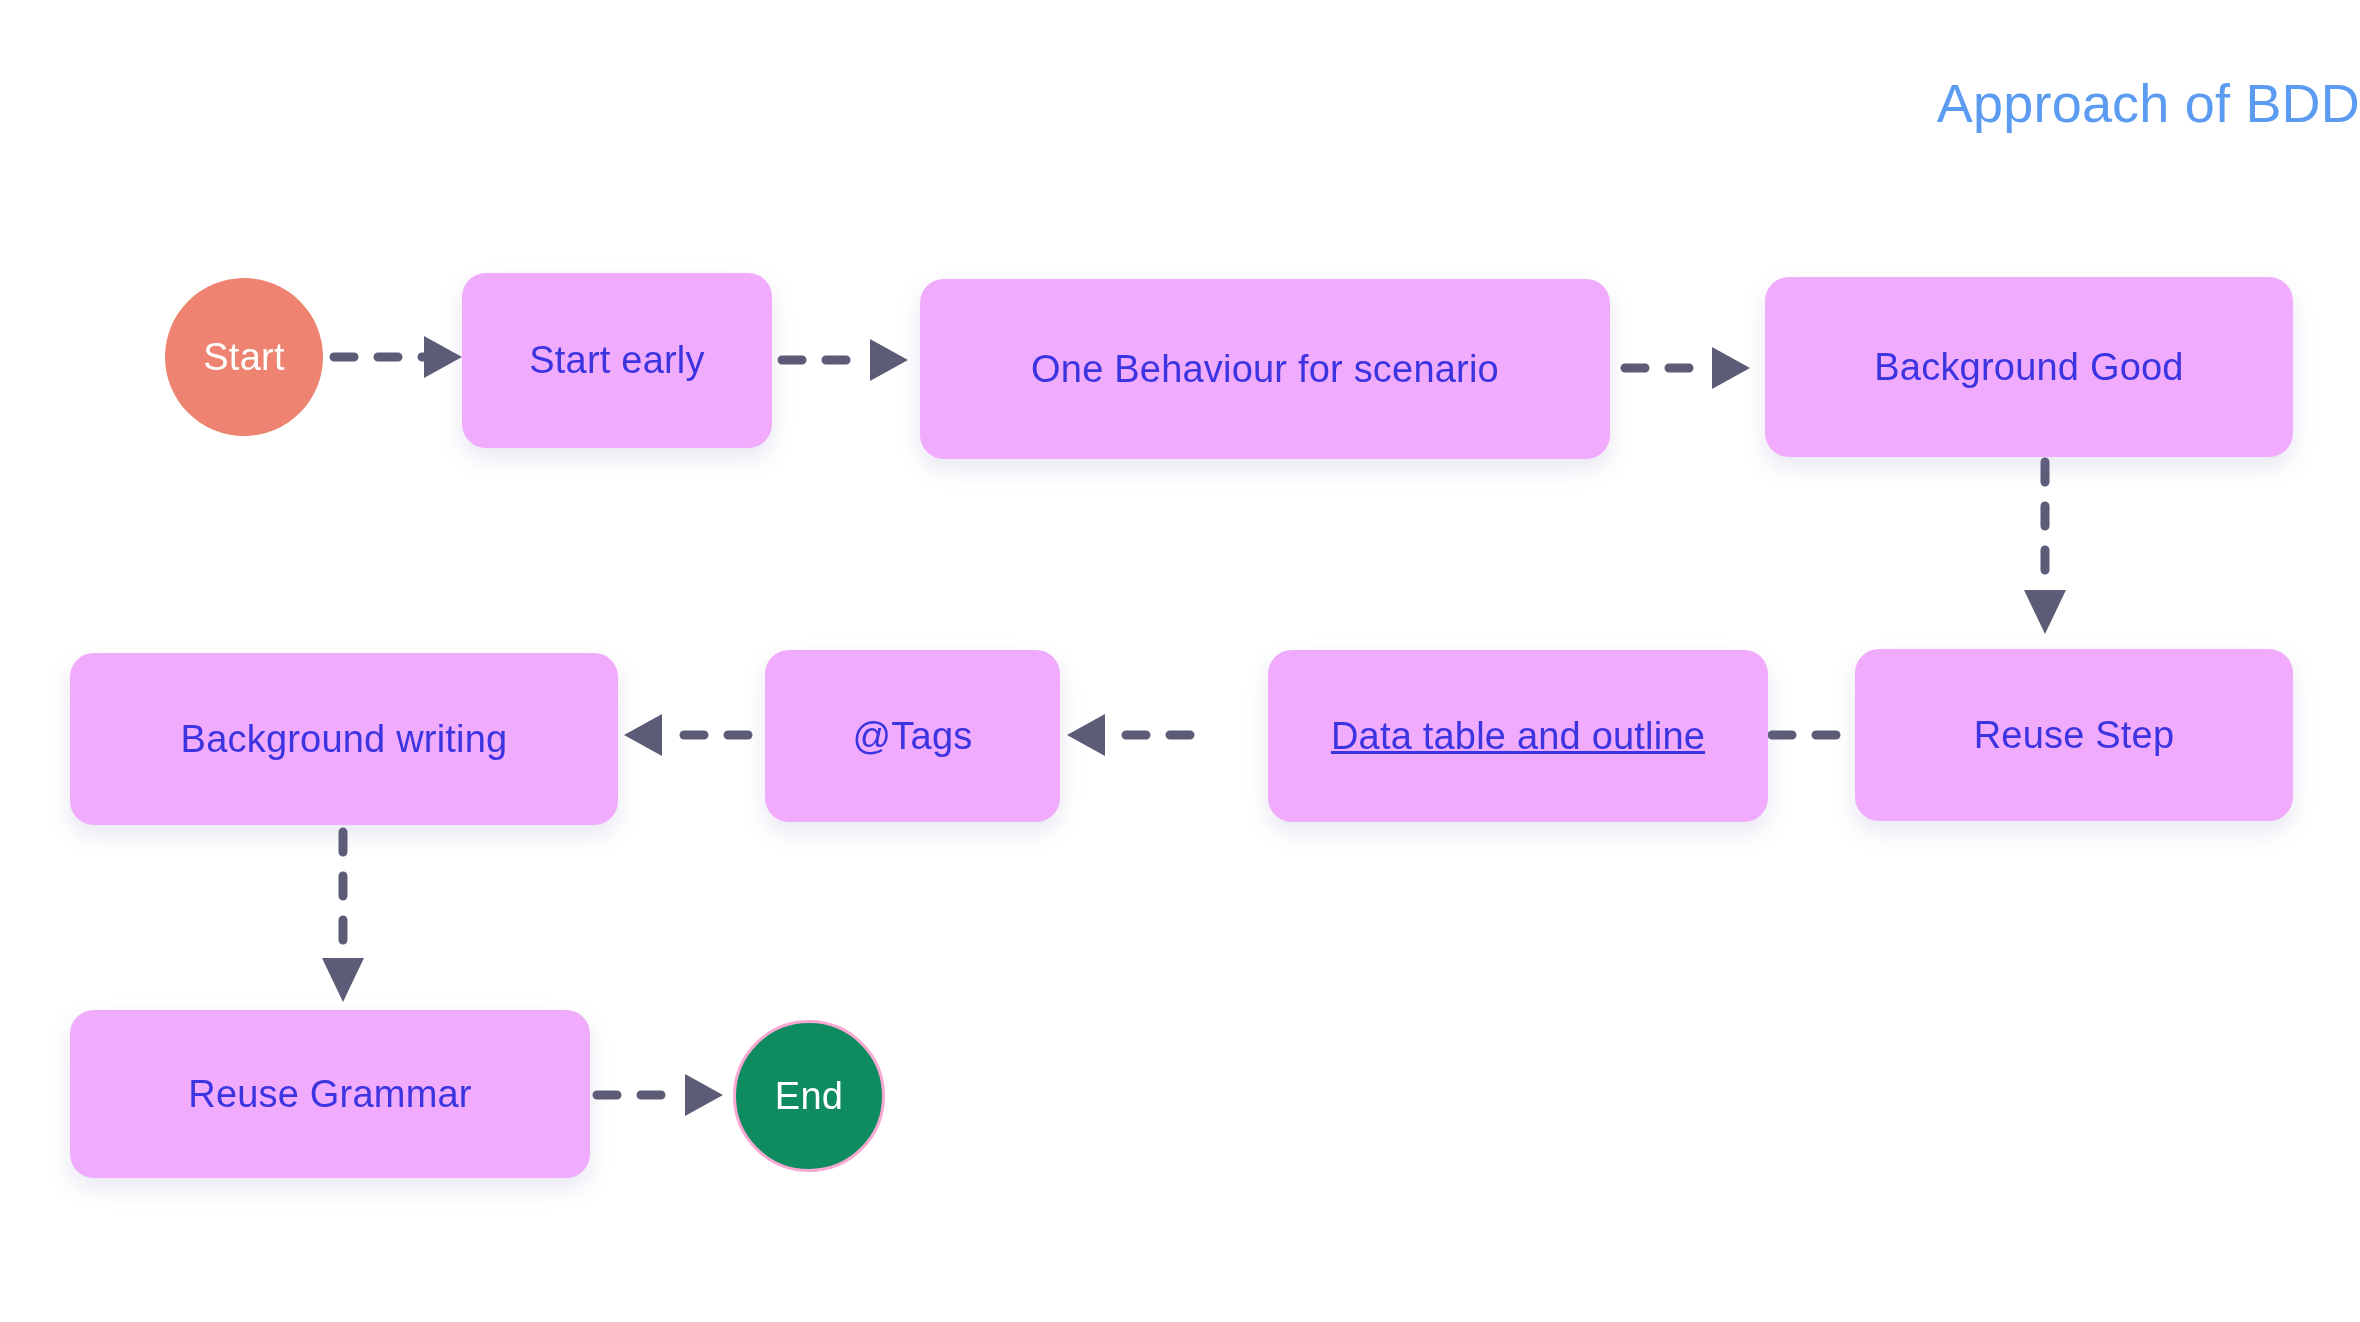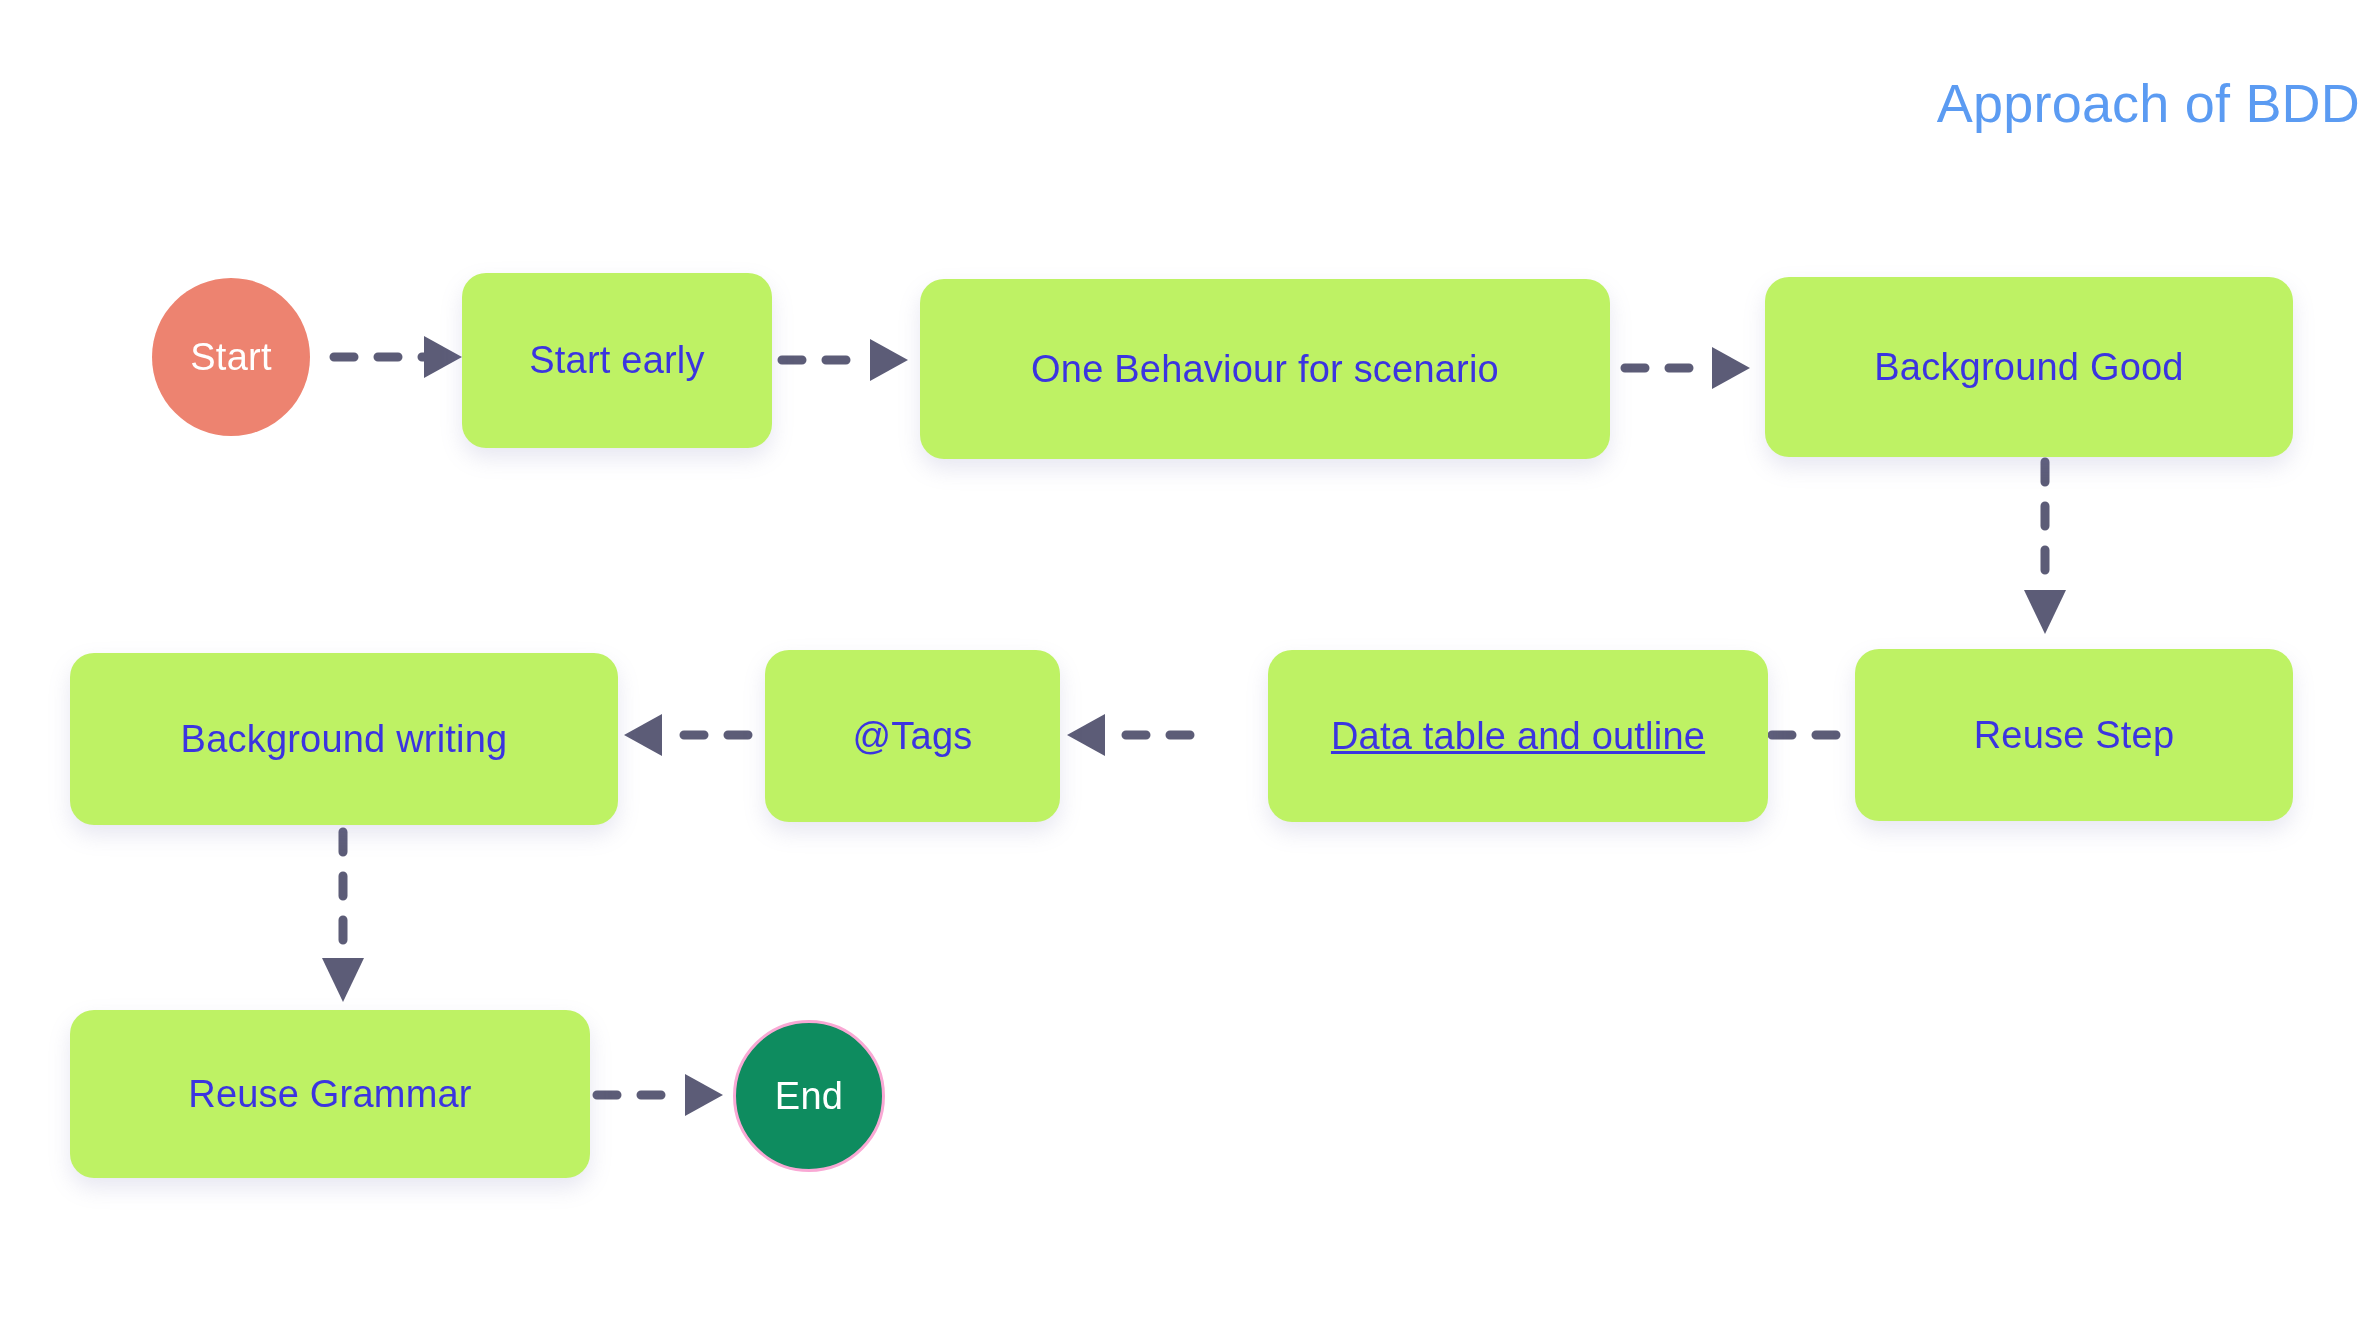--- a/index.html
+++ b/index.html
@@ -33,21 +33,21 @@
   }
 
   
   .node {
     position: absolute;
     box-sizing: border-box;
     display: flex;
     align-items: center;
     justify-content: center;
     text-align: center;
-    background: #bef264;
+    background: #f0abfc;
     border-radius: 24px;
     color: #3B34E0;
     font-size: 38px;
     font-weight: 500;
     letter-spacing: 0.2px;
     padding: 0 24px;
     box-shadow: 0 10px 22px rgba(120, 124, 180, 0.18);
   }
 
   
@@ -139,21 +139,21 @@
       <line class="conn-line" x1="343" y1="832" x2="343" y2="958"></line>
       <polygon class="conn-head" points="322,958 364,958 343,1002"></polygon>
     </g>
 
     <g>
       <line class="conn-line" x1="597" y1="1095" x2="685" y2="1095"></line>
       <polygon class="conn-head" points="685,1074 723,1095 685,1116"></polygon>
     </g>
   </svg>
 
-  <div class="terminator start" style="left:152px; top:278px; width:158px; height:158px;align-items:center;">
+  <div class="terminator start" style="left:165px; top:278px; width:158px; height:158px;align-items:center;">
     <span>Start</span>
   </div>
 
   <div class="node" style="left:462px; top:273px; width:310px; height:175px;">
     <span>Start early</span>
   </div>
 
   <div class="node" style="left:920px; top:279px; width:690px; height:180px;">
     <span>One Behaviour for scenario</span>
   </div>

